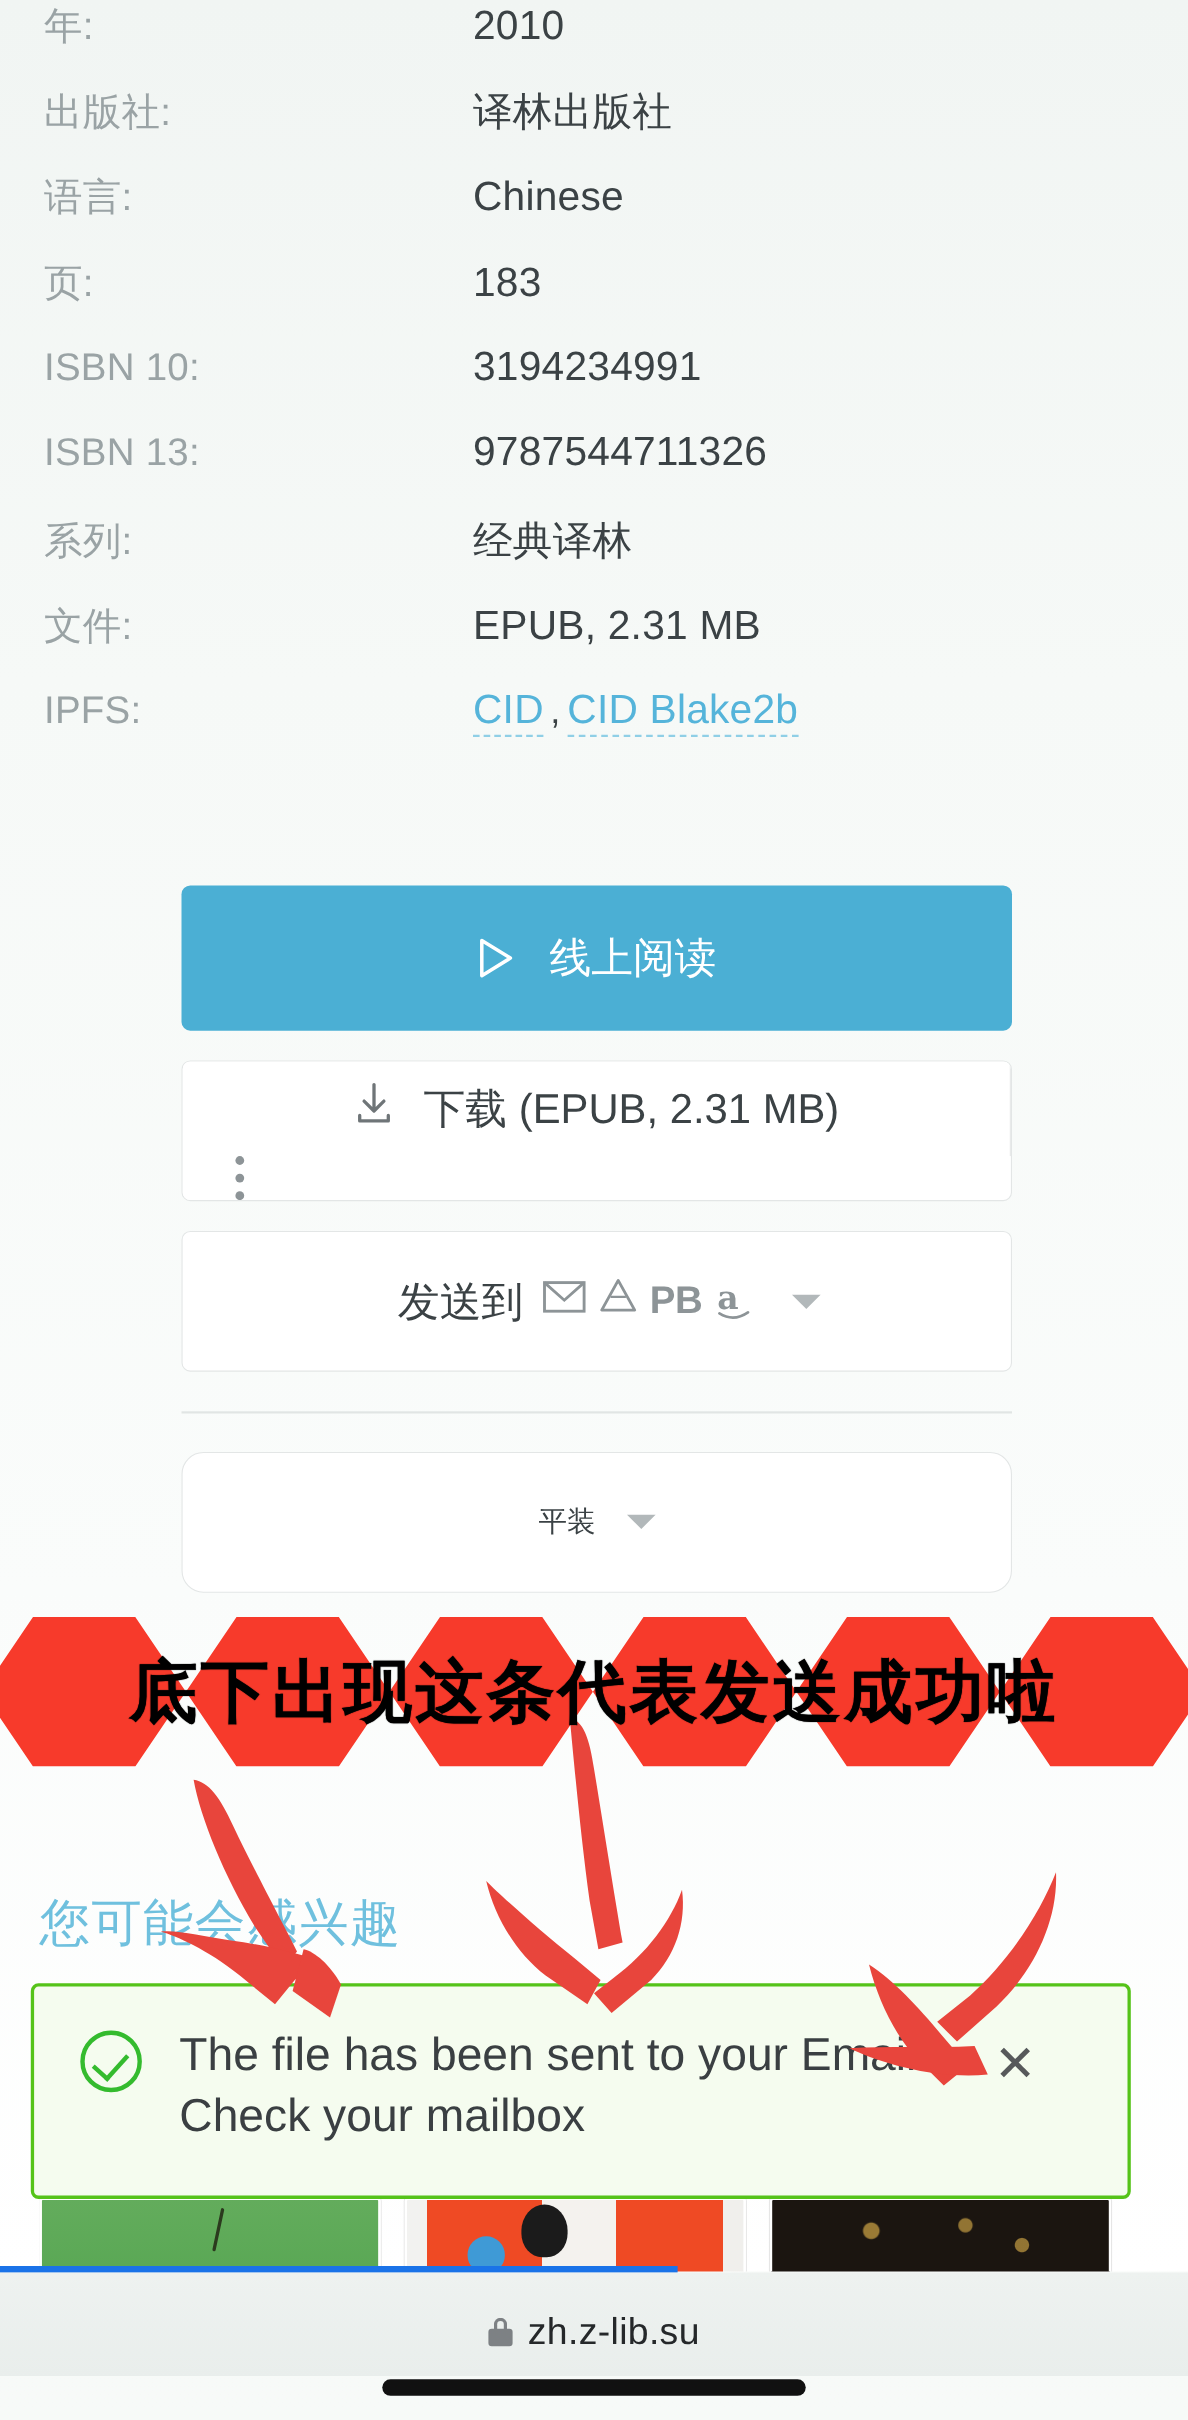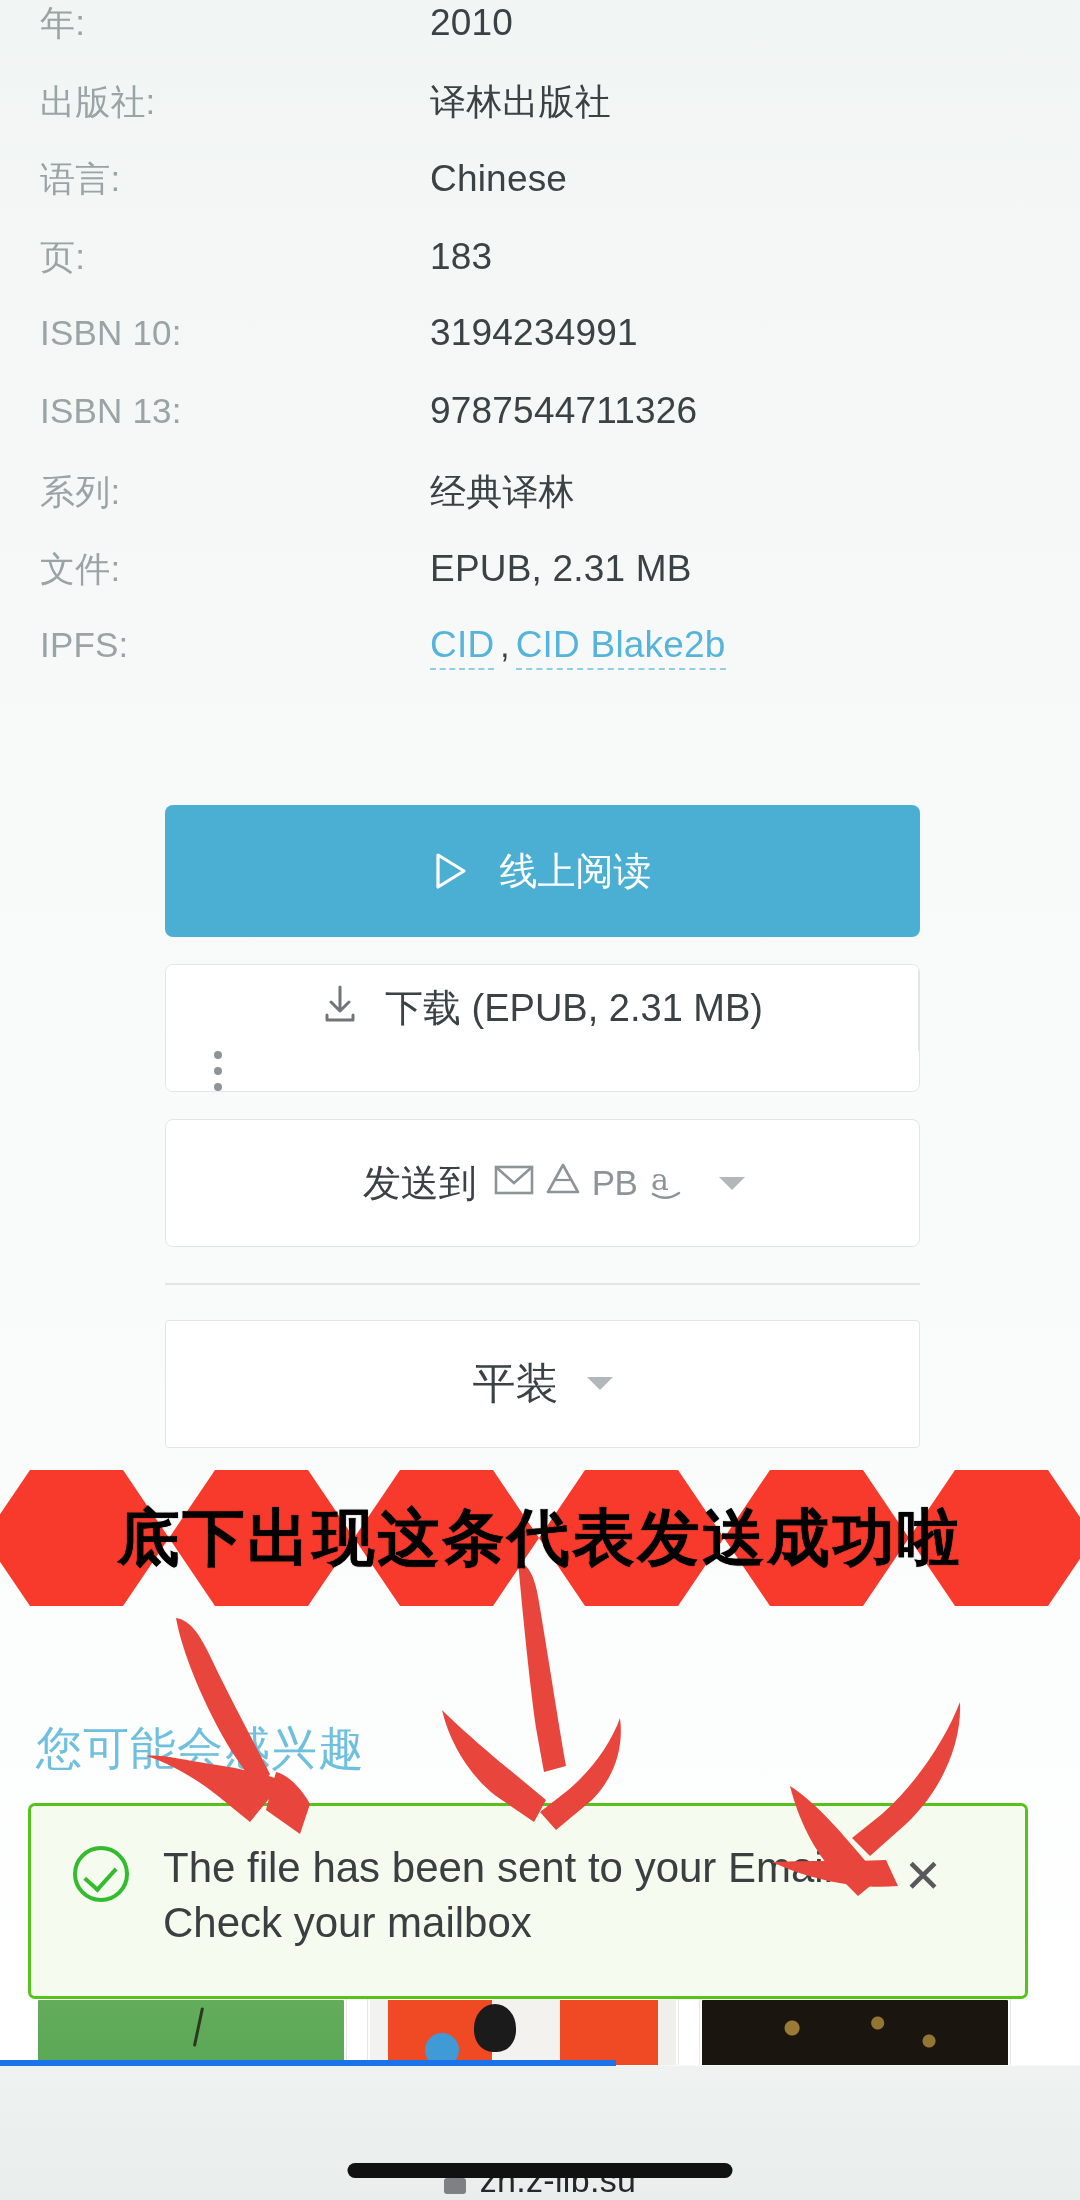--- a/index.html
+++ b/index.html
@@ -148,20 +148,21 @@
     color: #3b4245;
     font-size: 38px;
     cursor: pointer;
     padding-left: 23px;
   }
   .sendto-icons {
     display: flex;
     align-items: center;
     gap: 11px;
     color: #8d9497;
+    font-weight: bold;
   }
   .sendto-icons .pb-text {
     font-size: 35px;
     color: #8d9497;
     letter-spacing: -0.5px;
   }
   .sendto-icons .amz {
     font-size: 40px;
     color: #8d9497;
     font-family: "DejaVu Serif", serif;
@@ -181,27 +182,27 @@
     height: 1.6px;
     background: #e1e5e4;
   }
 
   .btn-format {
     margin-top: 35px;
     width: 755px;
     height: 128px;
     background: #ffffff;
     border: 1.6px solid #e3e6e6;
-    border-radius: 4px;
+    border-radius: 20px;
     display: flex;
     align-items: center;
     justify-content: center;
     gap: 10px;
     color: #3b4245;
-    font-size: 43px;
+    font-size: 26px;
     cursor: pointer;
   }
 
   
   .related-heading {
     position: absolute;
     left: 36px;
     top: 1718px;
     color: #6fc0de;
     font-size: 46px;
@@ -355,24 +356,24 @@
     z-index: 40;
   }
   .progress-fill {
     height: 6px;
     background: #1a73e8;
   }
   .browser-bar {
     position: absolute;
     left: 0; top: 2066px;
     width: 1080px;
-    height: 134px;
+    height: 94px;
     background: linear-gradient(180deg,#eef2f0 0%, #e9eeec 100%);
     display: flex;
-    align-items: flex-end;
+    align-items: center;
     justify-content: center;
     padding-top: 14px;
     z-index: 40;
   }
   .url-row { display: flex; align-items: center; gap: 14px; }
   .lock-icon { width: 22px; height: 26px; position: relative; }
   .lock-icon .body {
     position: absolute; bottom: 0; left: 0;
     width: 22px; height: 16px; background: #7d8184; border-radius: 3px;
   }

